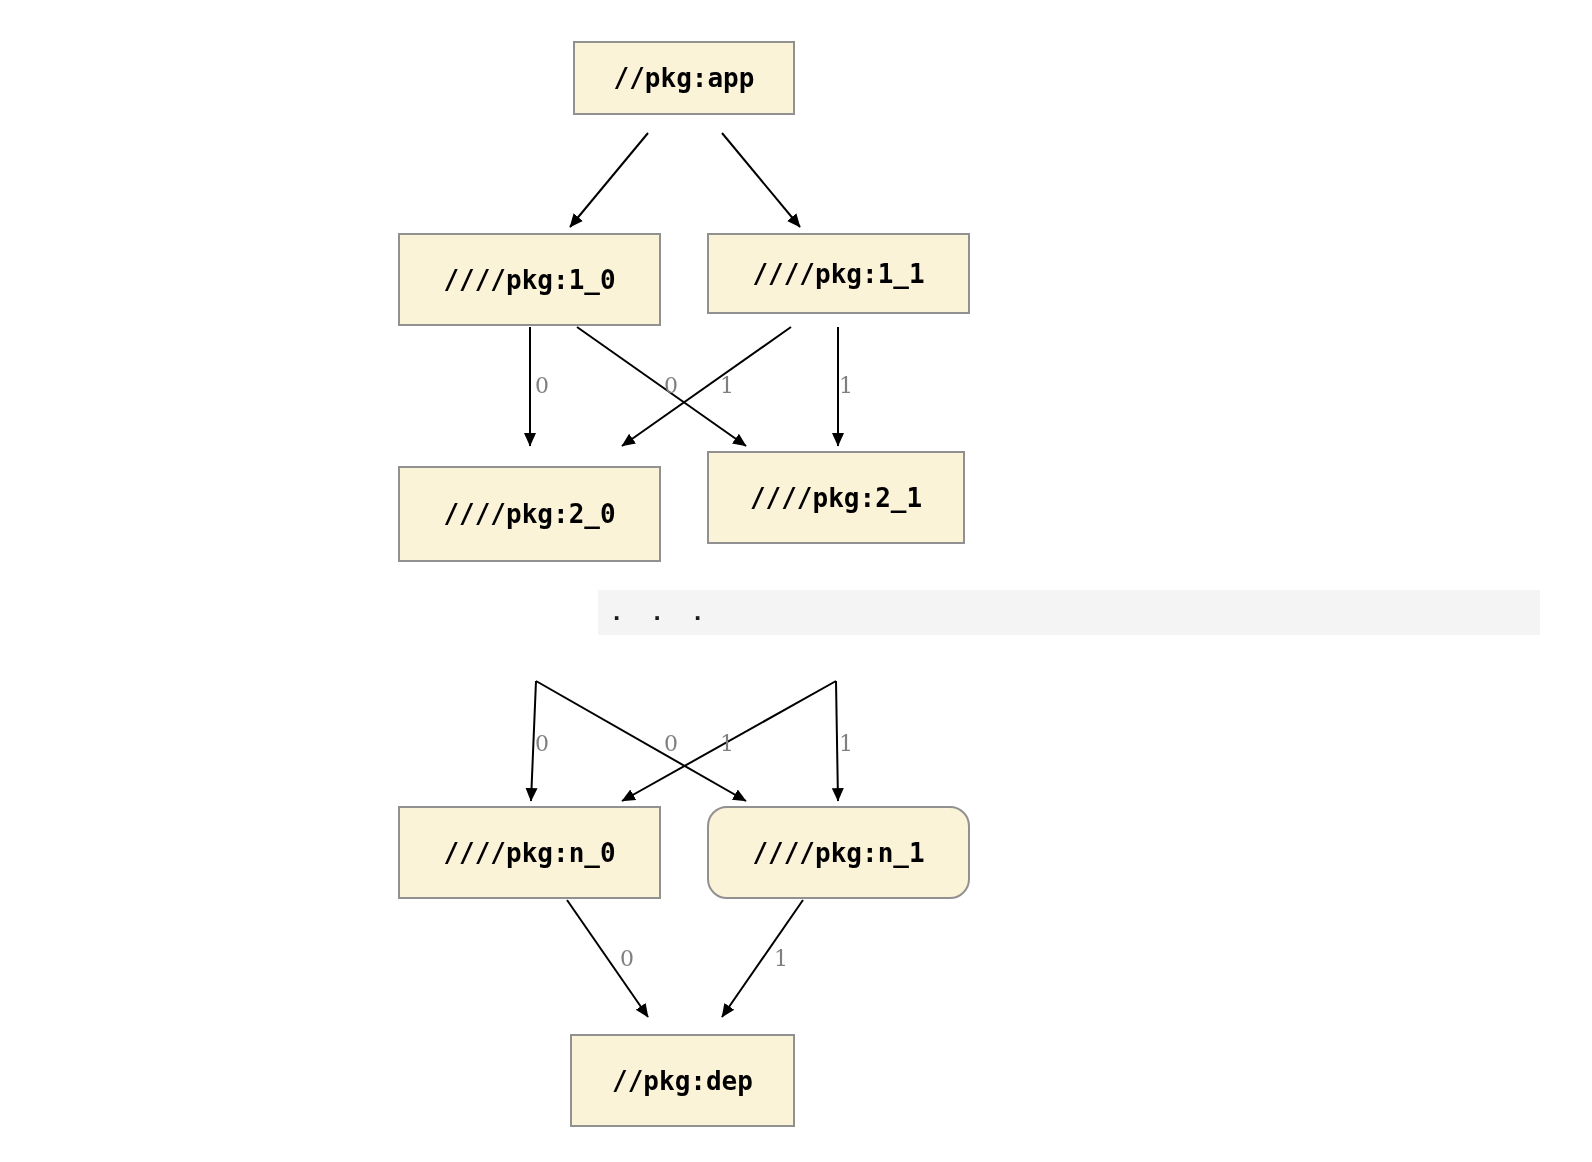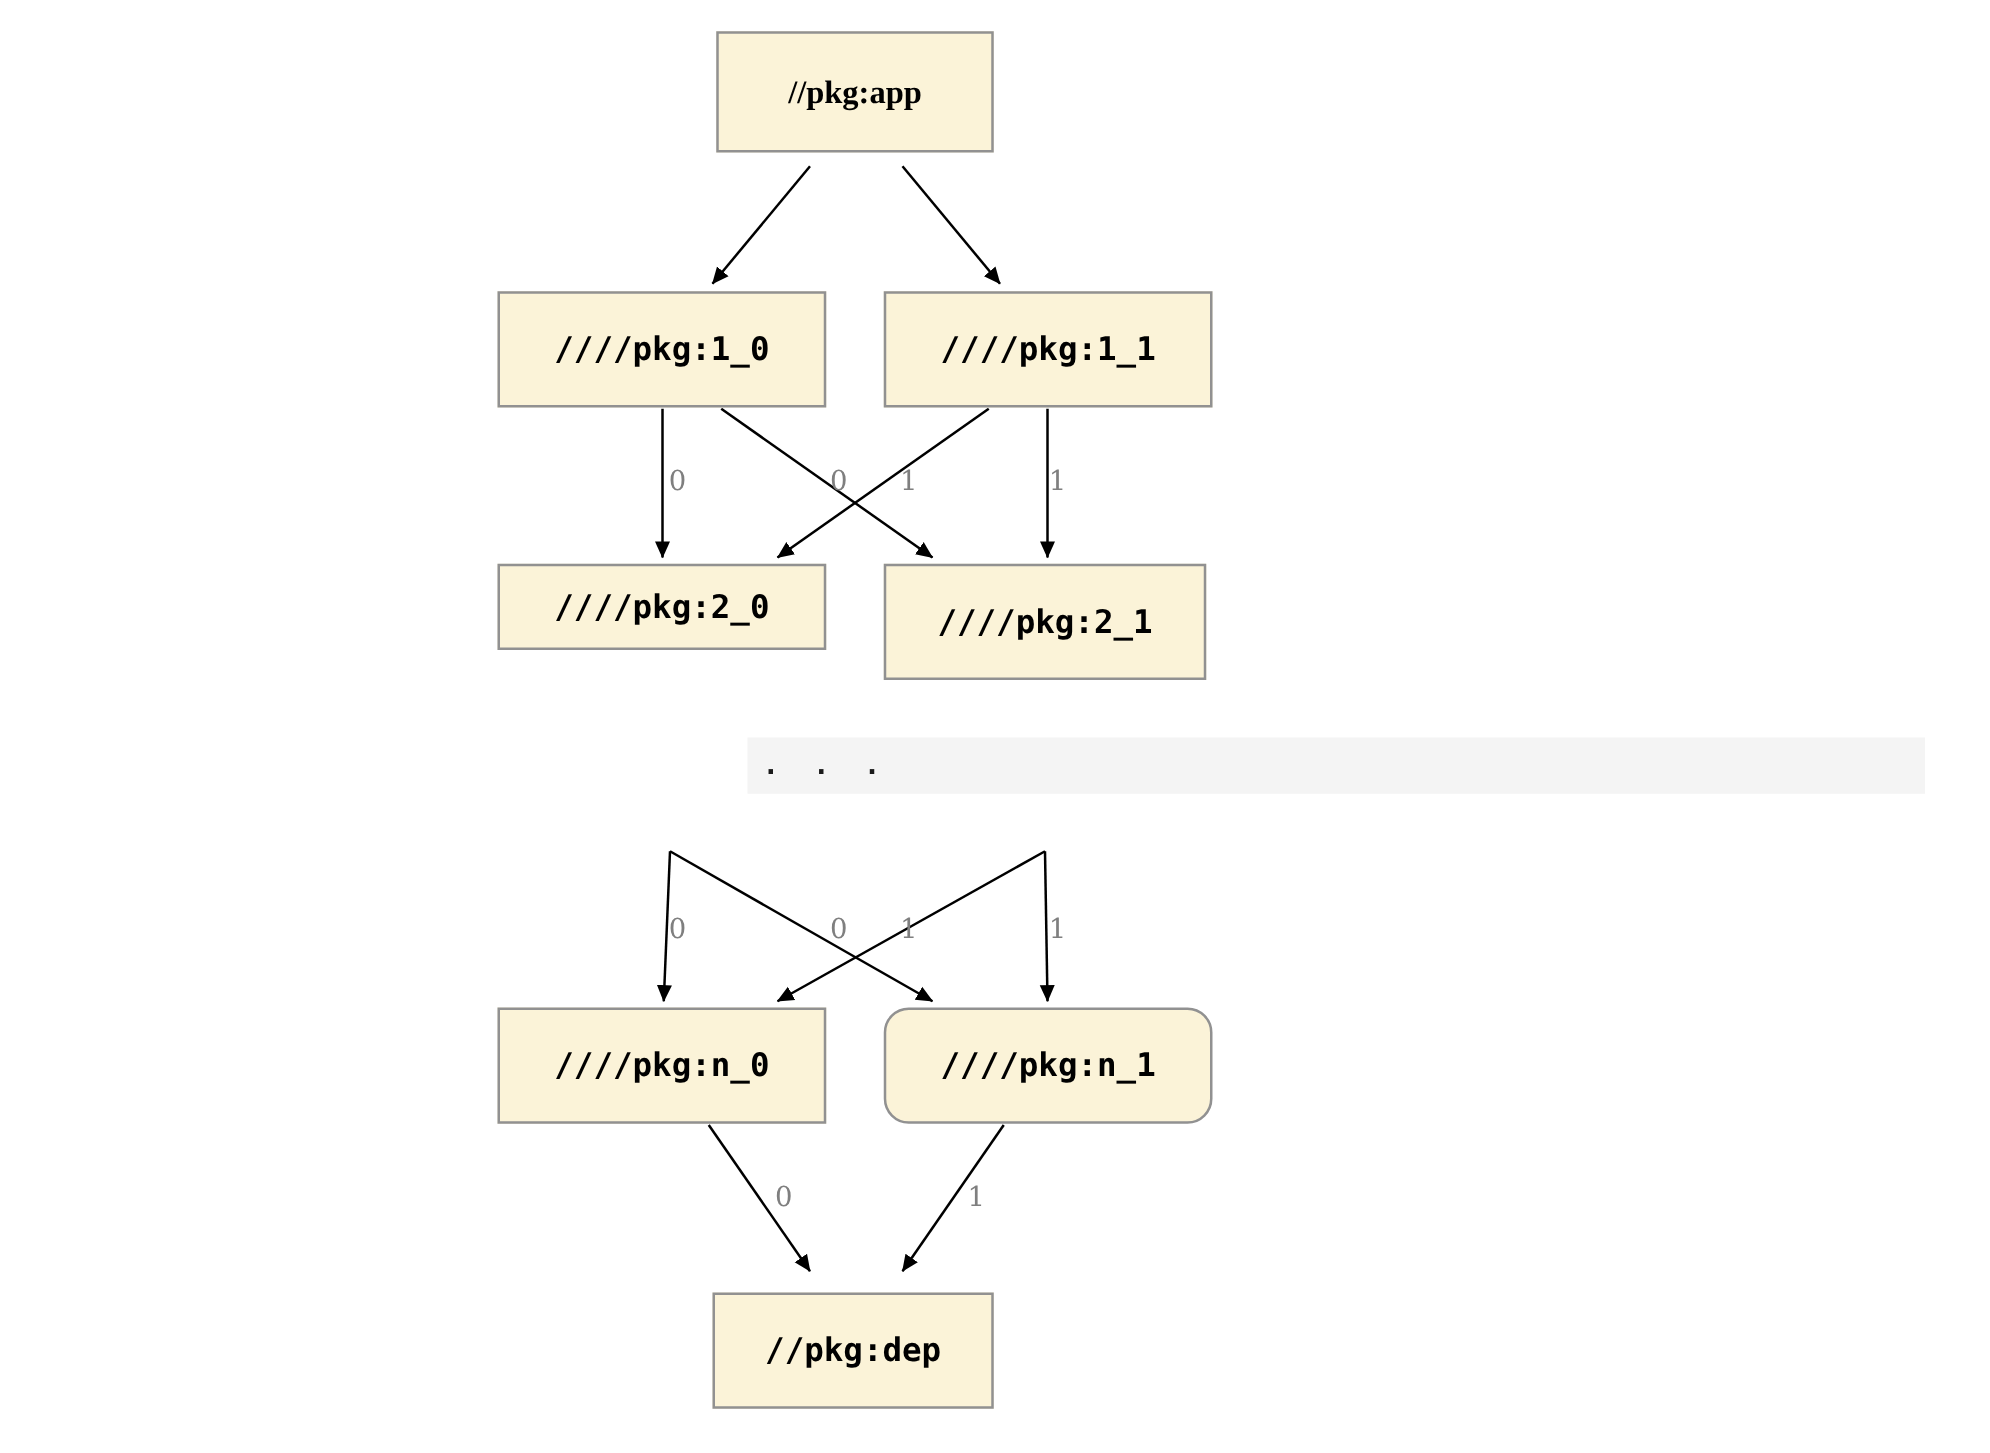--- a/index.html
+++ b/index.html
@@ -84,26 +84,26 @@
 
     <line x1="536" y1="681" x2="531" y2="801" stroke="#000" stroke-width="2" marker-end="url(#ah)"></line>
     <line x1="836" y1="681" x2="622" y2="801" stroke="#000" stroke-width="2" marker-end="url(#ah)"></line>
     <line x1="536" y1="681" x2="746" y2="801" stroke="#000" stroke-width="2" marker-end="url(#ah)"></line>
     <line x1="836" y1="681" x2="838" y2="801" stroke="#000" stroke-width="2" marker-end="url(#ah)"></line>
 
     <line x1="567" y1="900" x2="648" y2="1017" stroke="#000" stroke-width="2" marker-end="url(#ah)"></line>
     <line x1="803" y1="900" x2="722" y2="1017" stroke="#000" stroke-width="2" marker-end="url(#ah)"></line>
   </svg>
 
-  <div class="node" style="left:573px; top:25px;  width:222px; height:97px;font-family:Liberation Serif, serif;">//pkg:app</div>
+  <div class="node" style="left:573px; top:41px;  width:222px; height:74px;">//pkg:app</div>
 
   <div class="node" style="left:398px; top:233px; width:263px; height:93px;">////pkg:1_0</div>
-  <div class="node" style="left:707px; top:233px; width:263px; height:93px;">////pkg:1_1</div>
+  <div class="node" style="left:707px; top:233px; width:263px; height:81px;">////pkg:1_1</div>
 
-  <div class="node" style="left:398px; top:451px; width:263px; height:69px;">////pkg:2_0</div>
+  <div class="node" style="left:398px; top:466px; width:263px; height:96px;">////pkg:2_0</div>
   <div class="node" style="left:707px; top:451px; width:258px; height:93px;">////pkg:2_1</div>
 
   <div class="node" style="left:398px; top:806px; width:263px; height:93px;text-align:right;">////pkg:n_0</div>
   <div class="node" style="left:707px; top:806px; width:263px; height:93px;border-radius:20px;">////pkg:n_1</div>
 
   <div class="node" style="left:570px; top:1022px; width:225px; height:93px;margin-top:12px;">//pkg:dep</div>
 
   <div class="ellipsis-band">. . .</div>
 
   <span class="edge-label" style="left:542px; top:386px;">0</span>

